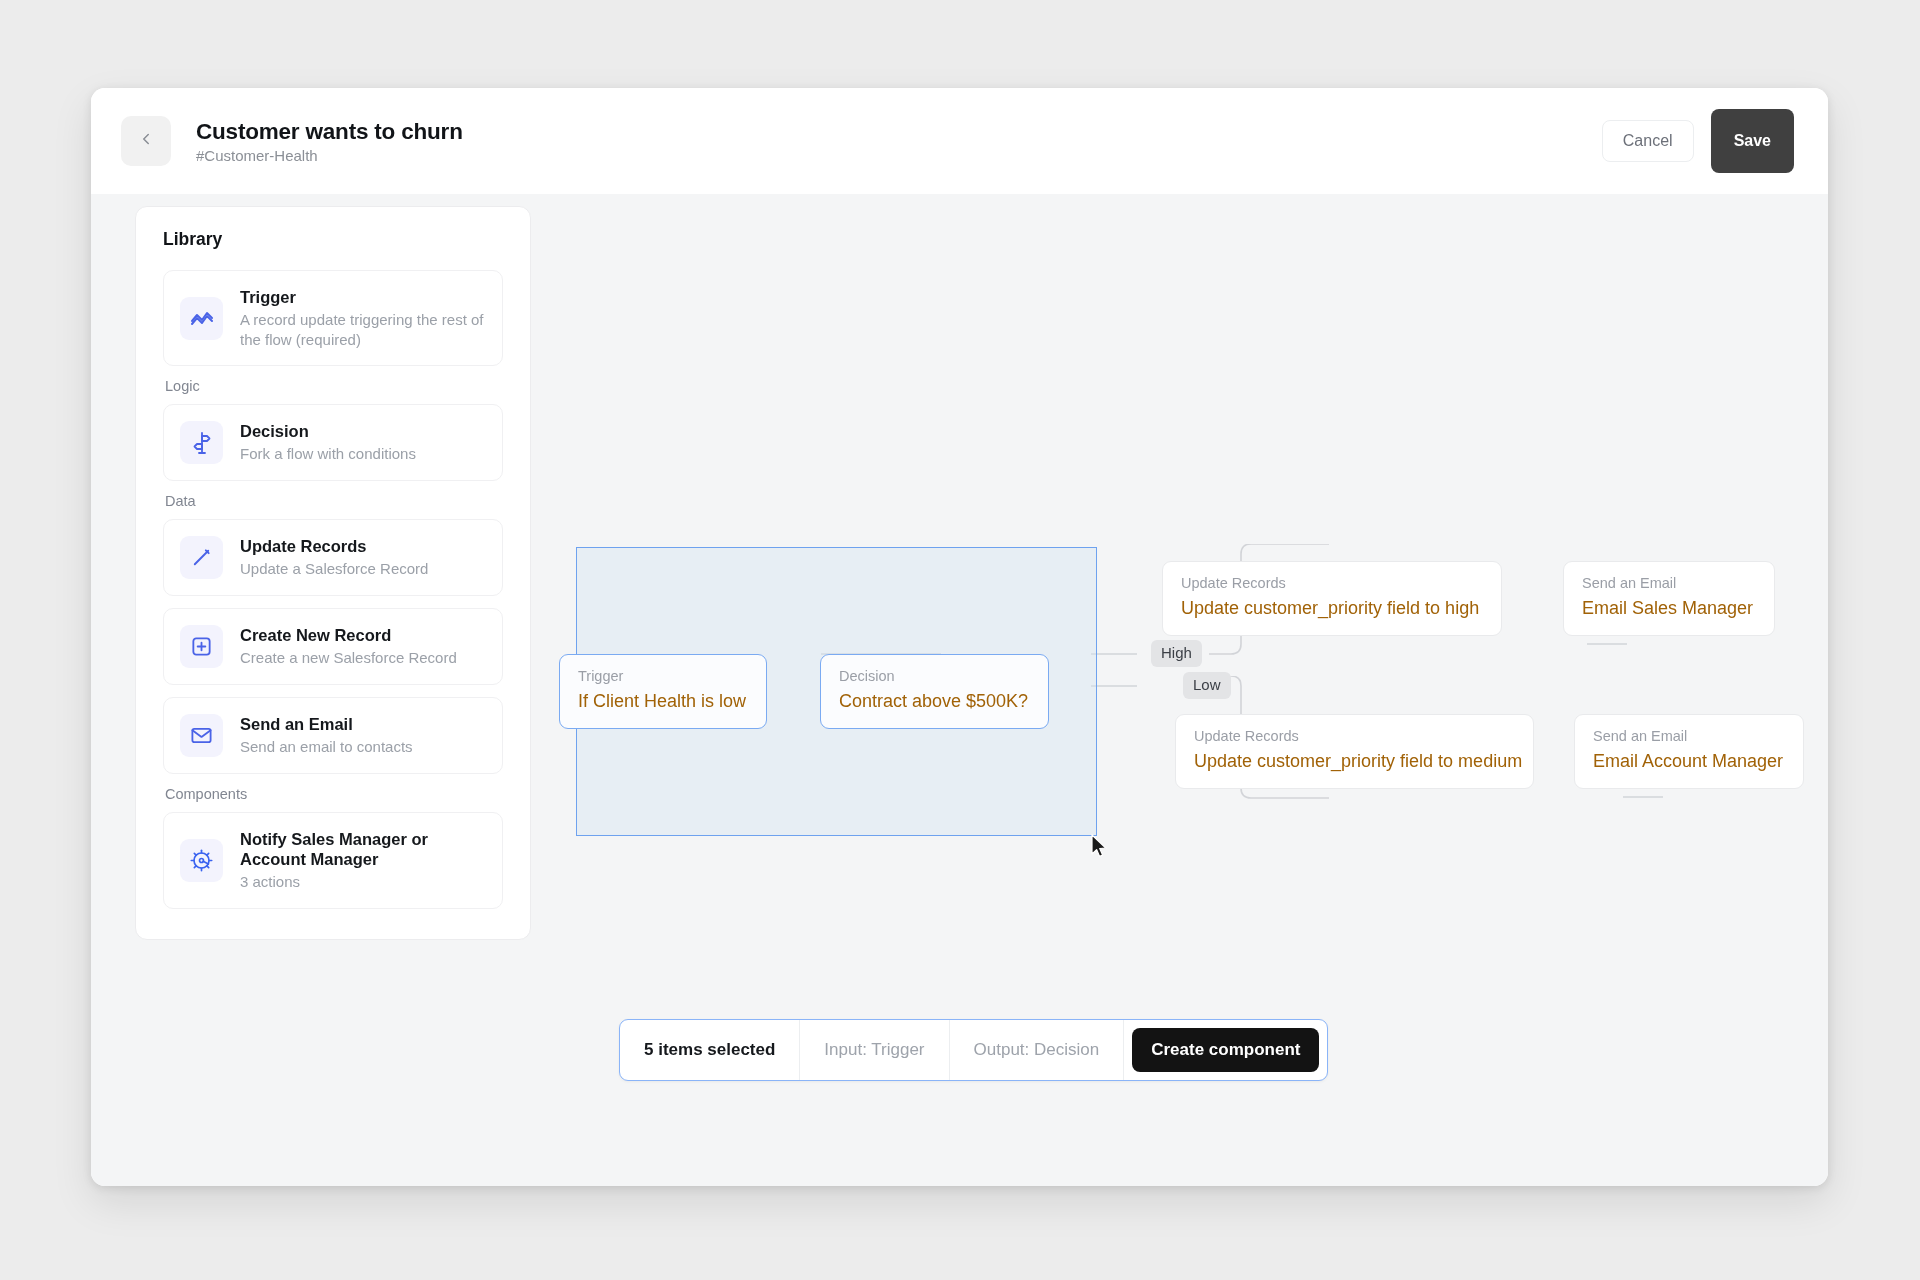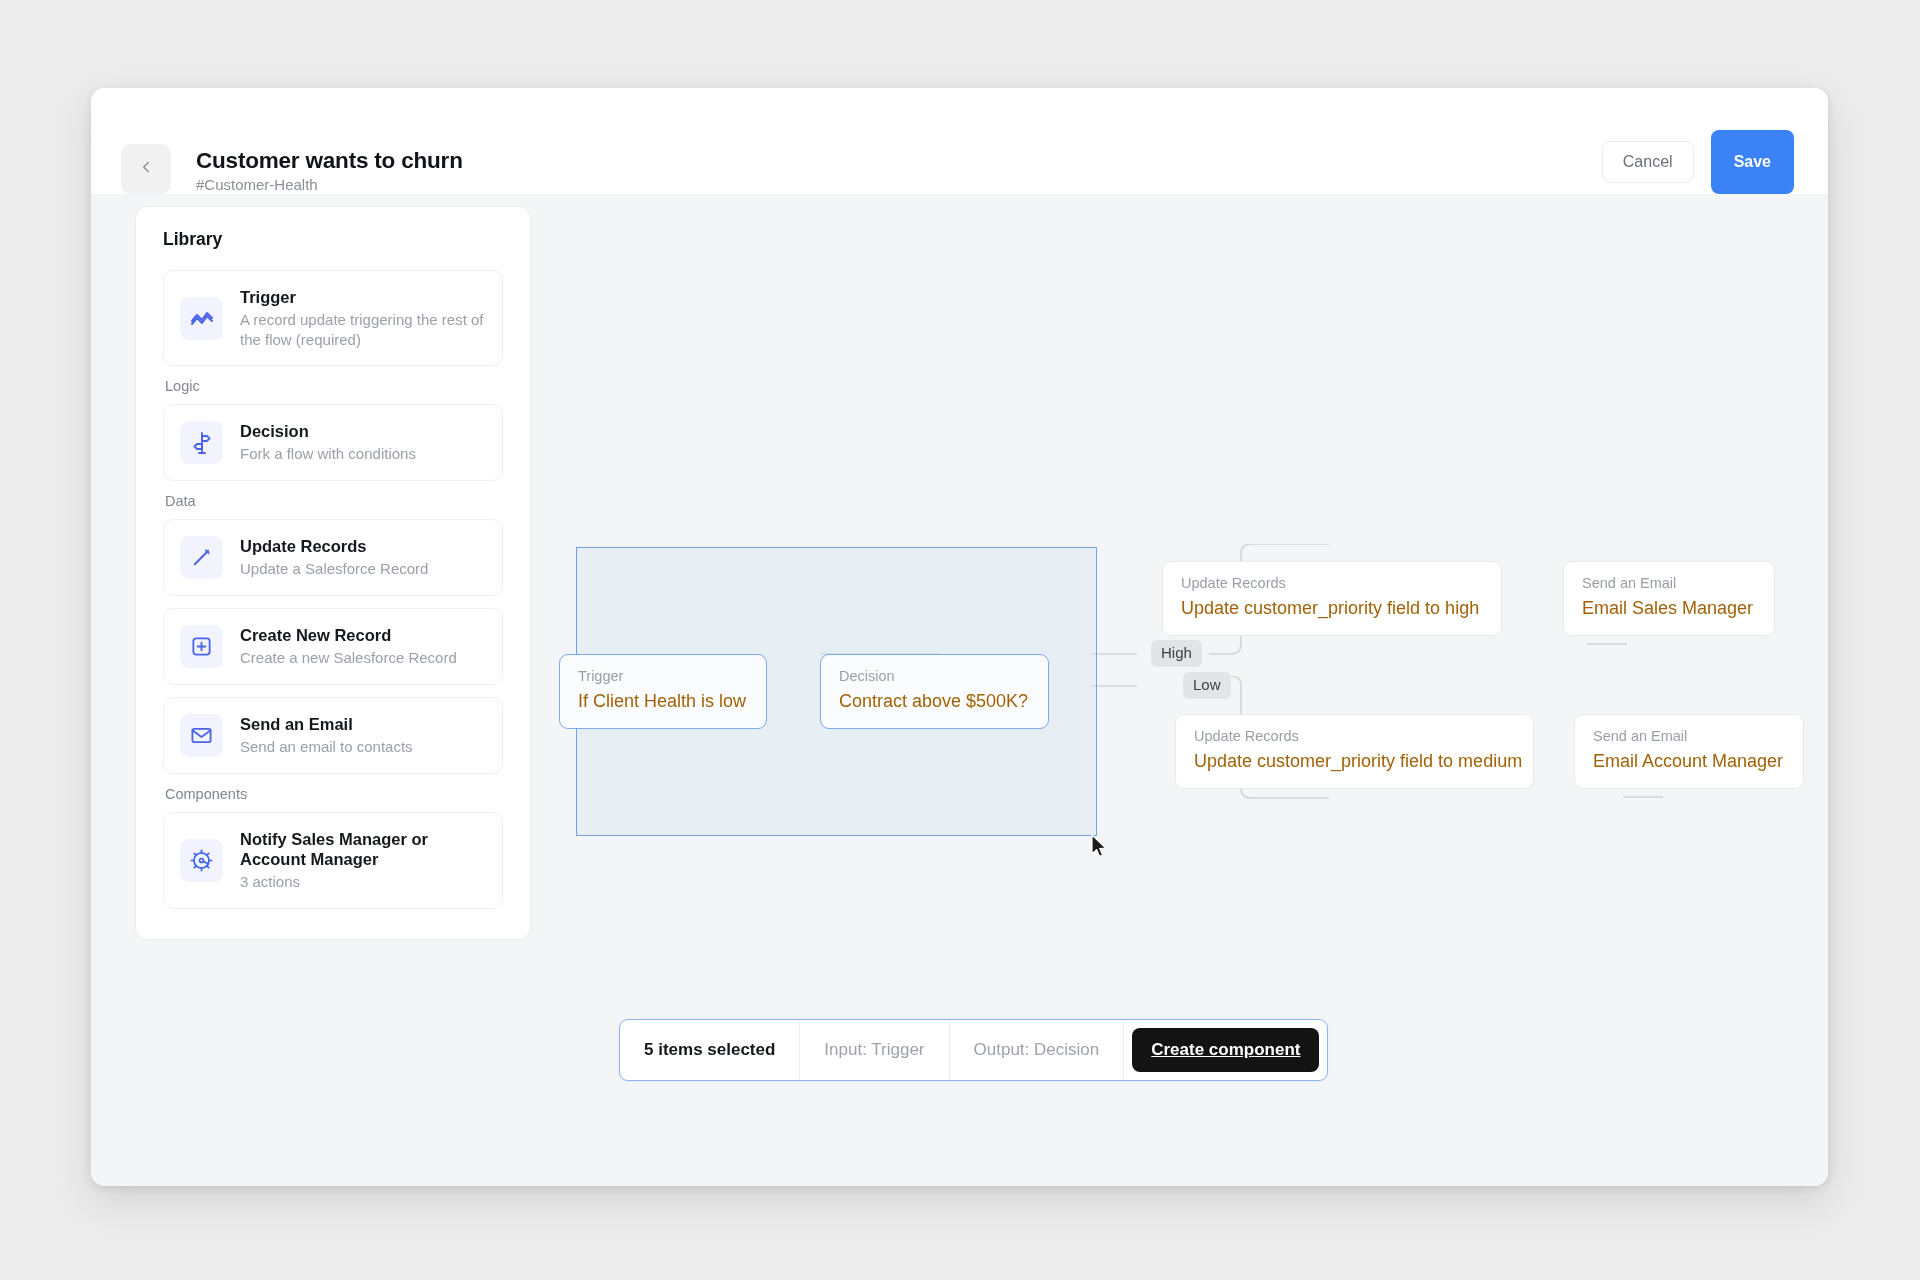--- a/index.html
+++ b/index.html
@@ -31,21 +31,21 @@
     display: flex;
     flex-direction: column;
   }
 
   
   .header {
     height: 106px;
     flex: 0 0 106px;
     background: #ffffff;
     display: flex;
-    align-items: flex-end;
+    align-items: center;
     padding: 0 34px 0 30px;
     position: relative;
   }
 
   .back-button {
     width: 50px;
     height: 50px;
     border-radius: 10px;
     background: #f1f1f1;
     display: flex;
@@ -90,21 +90,21 @@
     border: 1px solid transparent;
     line-height: 1.1;
     white-space: nowrap;
   }
   .btn-cancel {
     background: #ffffff;
     color: #6c7079;
     border-color: #eceef0;
   }
   .btn-save {
-    background: #3b82f6;
+    background: #404040;
     color: #ffffff;
     font-weight: bold;
     padding: 22px 22px;
   }
 
   
   .app-body {
     flex: 1 1 auto;
     background: #f4f5f6;
     position: relative;
@@ -277,21 +277,20 @@
     background: #131313;
     color: #ffffff;
     font-weight: bold;
     font-size: 17px;
     font-family: "Liberation Sans", sans-serif;
     border: none;
     border-radius: 8px;
     padding: 12px 19px;
     cursor: pointer;
     white-space: nowrap;
-    text-decoration: underline;
   }
 </style>
 </head>
 <body>
 
 <div class="app-window">
 
   <div class="header">
 
     <div class="back-button">

